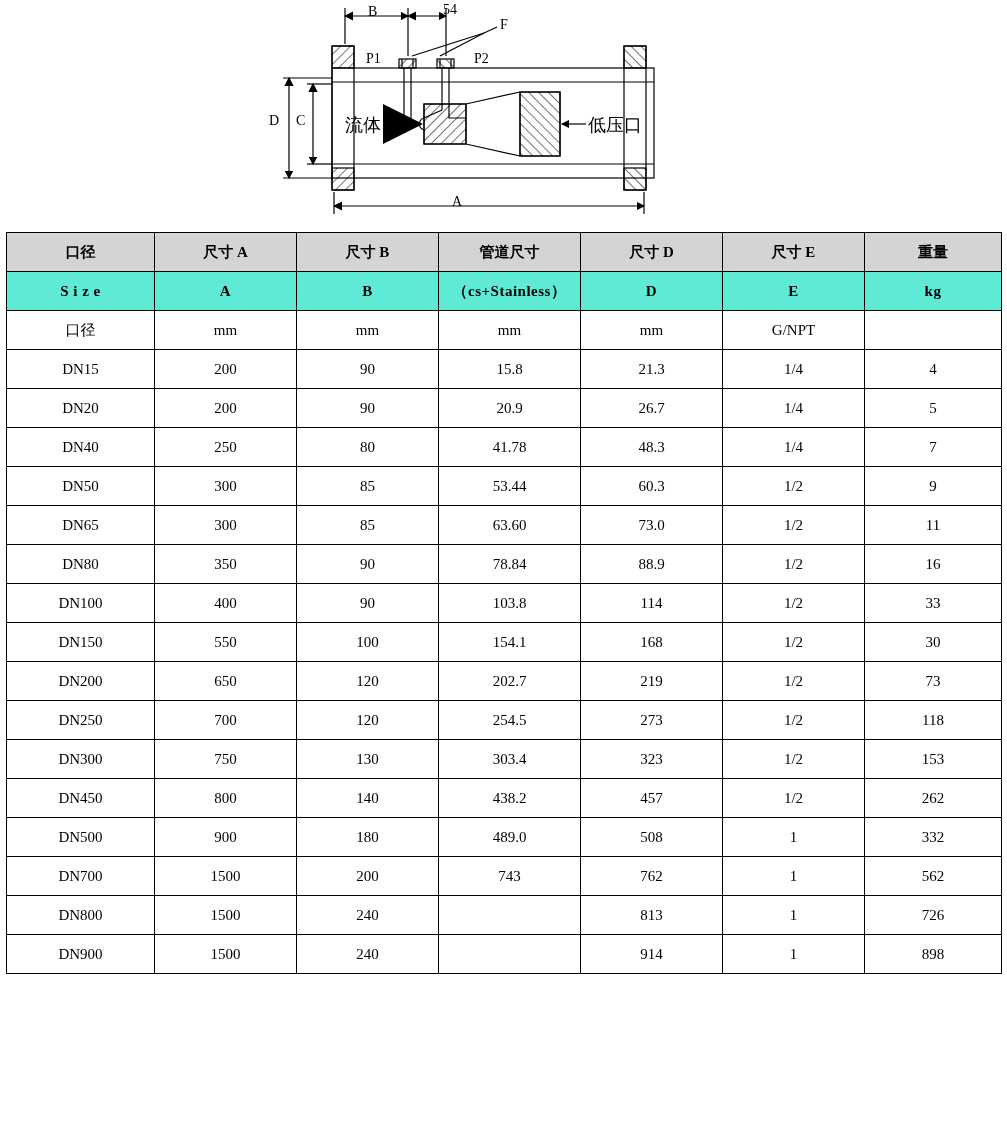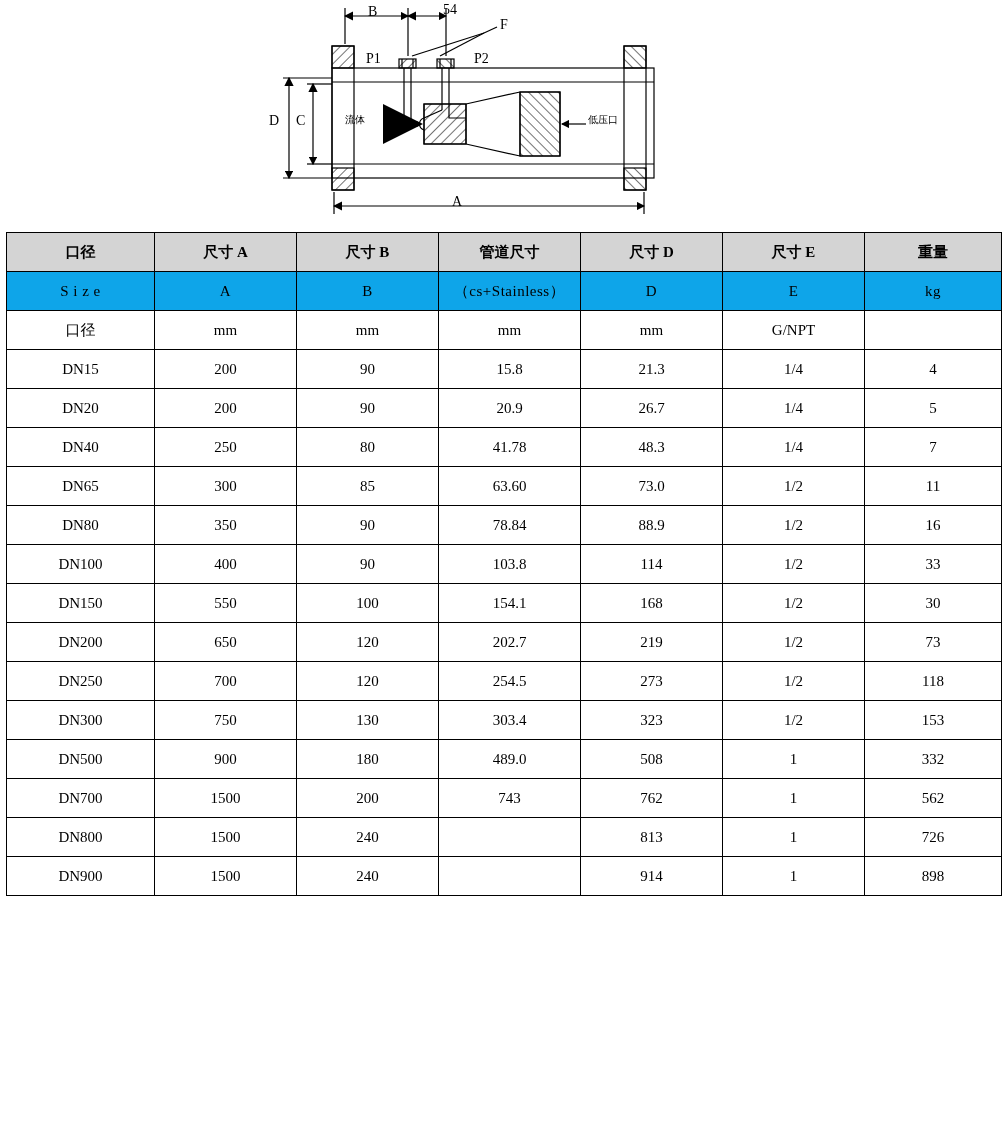--- a/index.html
+++ b/index.html
@@ -28,21 +28,21 @@
     top: 0;
   }
   .dlabel {
     position: absolute;
     font-family: "Liberation Serif", serif;
     font-size: 14px;
     white-space: nowrap;
   }
   .dlabel-cn {
     font-family: "DejaVu Sans", sans-serif;
-    font-size: 10px;
+    font-size: 18px;
   }
 
   
   #spec-table {
     border-collapse: collapse;
     width: 995px;
     margin: 0 6px;
     table-layout: fixed;
   }
   #spec-table td, #spec-table th {
@@ -52,22 +52,22 @@
     font-size: 15px;
     font-family: "Liberation Serif", serif;
     height: 38px;
     padding: 0;
   }
   #spec-table thead td {
     background: #d4d4d4;
     font-weight: bold;
   }
   #spec-table thead tr.row-head-2 td {
-    background: #0ea5e9;
-    font-weight: normal;
+    background: #5eead4;
+    font-weight: bold;
     letter-spacing: 0.5px;
   }
   .cn {
     font-family: "DejaVu Sans", sans-serif;
     font-size: 15px;
     font-weight: bold;
   }
   .cn-normal {
     font-family: "DejaVu Sans", sans-serif;
     font-size: 14px;
@@ -253,20 +253,29 @@
       <tr>
         <td>DN40</td>
         <td>250</td>
         <td>80</td>
         <td>41.78</td>
         <td>48.3</td>
         <td>1/4</td>
         <td>7</td>
       </tr>
       <tr>
+        <td>DN50</td>
+        <td>300</td>
+        <td>85</td>
+        <td>53.44</td>
+        <td>60.3</td>
+        <td>1/2</td>
+        <td>9</td>
+      </tr>
+      <tr>
         <td>DN65</td>
         <td>300</td>
         <td>85</td>
         <td>63.60</td>
         <td>73.0</td>
         <td>1/2</td>
         <td>11</td>
       </tr>
       <tr>
         <td>DN80</td>
@@ -314,20 +323,29 @@
         <td>118</td>
       </tr>
       <tr>
         <td>DN300</td>
         <td>750</td>
         <td>130</td>
         <td>303.4</td>
         <td>323</td>
         <td>1/2</td>
         <td>153</td>
+      </tr>
+      <tr>
+        <td>DN450</td>
+        <td>800</td>
+        <td>140</td>
+        <td>438.2</td>
+        <td>457</td>
+        <td>1/2</td>
+        <td>262</td>
       </tr>
       <tr>
         <td>DN500</td>
         <td>900</td>
         <td>180</td>
         <td>489.0</td>
         <td>508</td>
         <td>1</td>
         <td>332</td>
       </tr>

